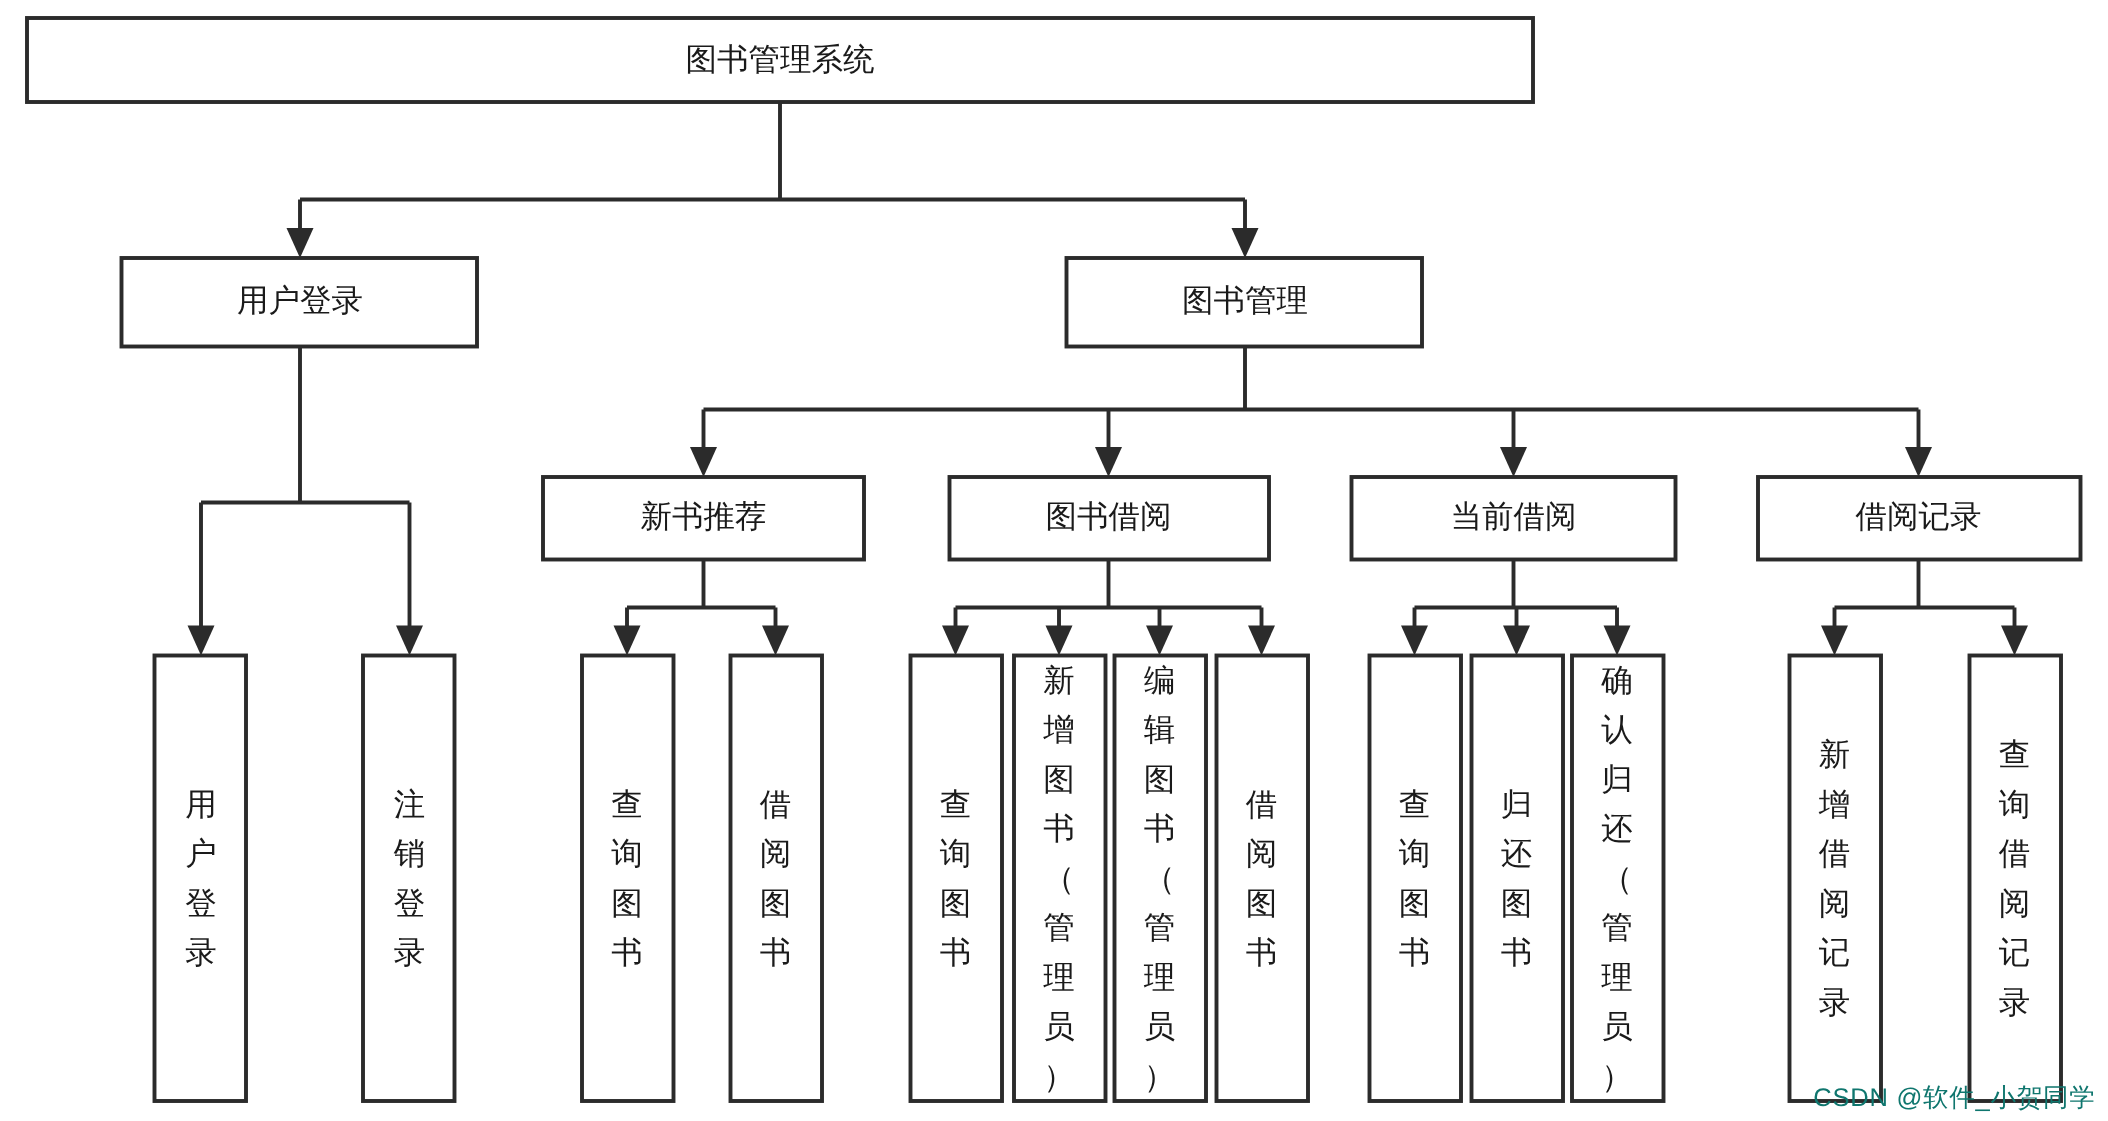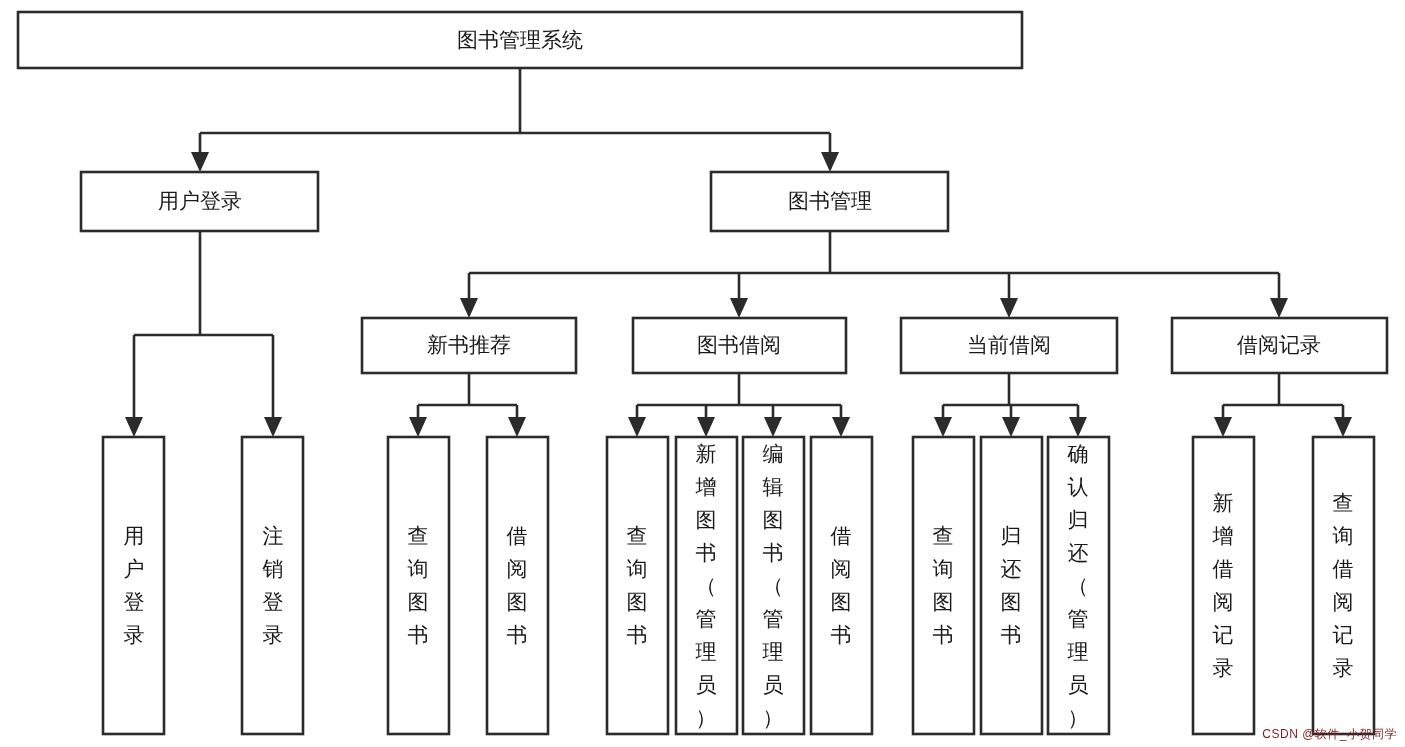--- a/index.html
+++ b/index.html
@@ -52,22 +52,22 @@
     font-family: "Liberation Sans", "DejaVu Sans", sans-serif;
     font-size: 21px;
     fill: #1a1a1a;
     text-anchor: middle;
   }
   .watermark {
     position: absolute;
     right: 8px;
     bottom: 4px;
     font-family: "Liberation Sans", "DejaVu Sans", sans-serif;
-    font-size: 12px;
-    color: #7f1d1d;
+    font-size: 17px;
+    color: #0f766e;
     letter-spacing: 0.5px;
     white-space: nowrap;
     pointer-events: none;
   }
 </style>
 </head>
 <body>
 
 <div id="diagram-root">
 

